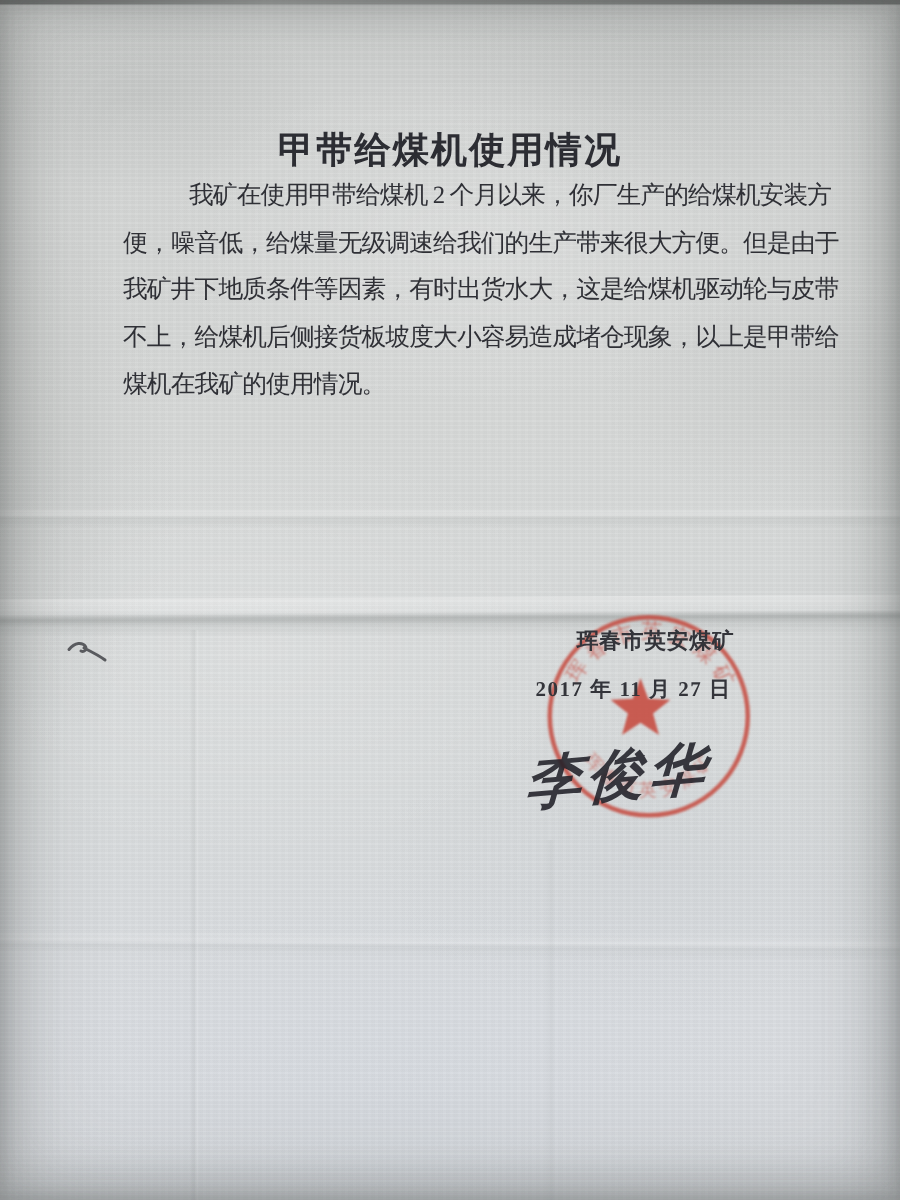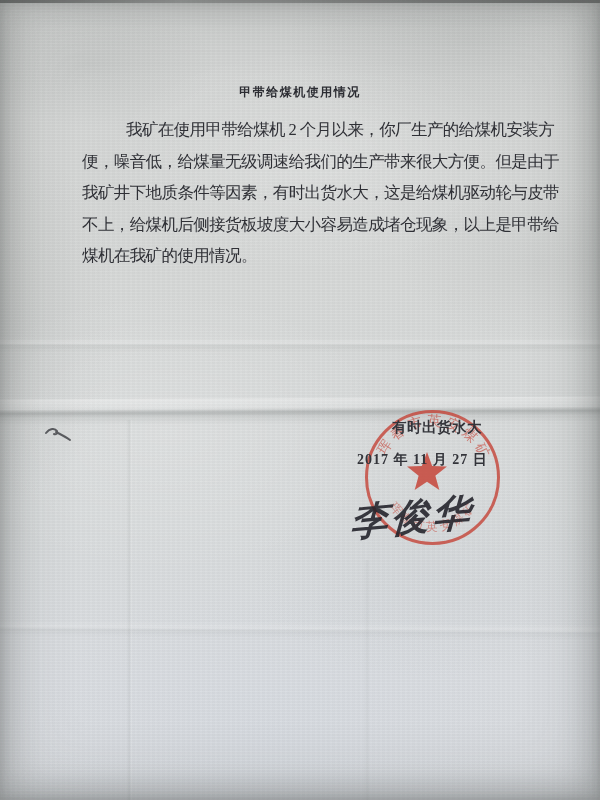--- a/index.html
+++ b/index.html
@@ -99,21 +99,21 @@
       inset 0 -12px 26px rgba(100,104,103,0.16);
   }
 
   .content { position: absolute; inset: 0; z-index: 3; }
 
   .title {
     position: absolute;
     left: 0; top: 84px; width: 600px;
     margin: 0;
     text-align: center;
-    font-size: 12px;
+    font-size: 24px;
     font-weight: bold;
     letter-spacing: 1.5px;
     color: #2c2d33;
   }
 
   .body-text {
     position: absolute;
     left: 54px; top: 114px;
     width: 482px;
     color: #2f3036;
@@ -203,21 +203,21 @@
           <polygon points="65,45 70.17,58.88 84.97,59.51 73.37,68.72 77.34,82.99 65,74.8 52.66,82.99 56.63,68.72 45.03,59.51 59.83,58.88" fill="#c5463b" opacity="0.85"></polygon>
           <text font-size="14" fill="#c5463b" opacity="0.65" letter-spacing="4" font-family="Liberation Serif, DejaVu Serif, serif">
             <textPath href="#arcTop" startOffset="4">珲春市英安煤矿</textPath>
           </text>
           <text font-size="12" fill="#c5463b" opacity="0.55" letter-spacing="3" font-family="Liberation Serif, DejaVu Serif, serif">
             <textPath href="#arcBottom" startOffset="8">珲春市英安煤矿</textPath>
           </text>
         </g>
       </svg>
 
-      <div class="mine-name">有时出货水大</div>
+      <div class="mine-name">珲春市英安煤矿</div>
       <div class="stamp-date">2017 年 11 月 27 日</div>
     </div>
 
     <div class="signature">李俊华</div>
 
   </div>
 
   <div class="edge-top"></div>
   <div class="vignette"></div>
 

